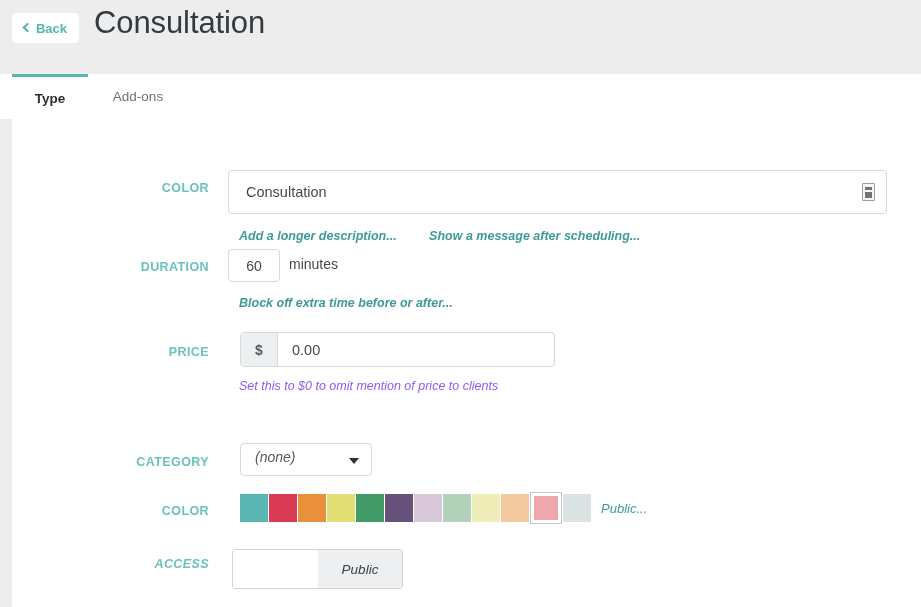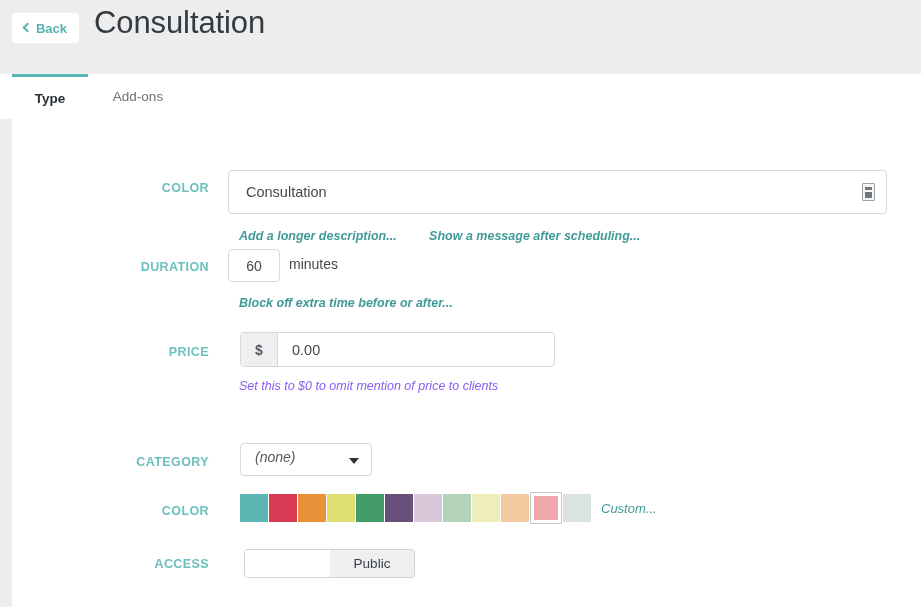--- a/index.html
+++ b/index.html
@@ -293,26 +293,26 @@
   .custom-link {
     margin-left: 9px;
     color: #3f9a98;
     font-size: 13px;
     font-style: italic;
     cursor: pointer;
     white-space: nowrap;
   }
 
   
-  .access-row { top: 422px; height: 46px; }
+  .access-row { top: 422px; height: 46px; font-style: italic; }
   .access-row .field-label { top: 16px; }
   .toggle {
     position: absolute;
-    left: 232px; top: 8px;
-    width: 171px; height: 29px;
+    left: 220px; top: 8px;
+    width: 171px; height: 40px;
     border: 1px solid #d1d4d7;
     border-radius: 3px;
     display: flex;
     overflow: hidden;
     cursor: pointer;
     background: #fff;
   }
   .toggle-knob {
     width: 85px;
     background: #ffffff;
@@ -397,21 +397,21 @@
           <span class="swatch" style="background: rgb(233, 144, 59);"></span>
           <span class="swatch" style="background: rgb(223, 223, 116);"></span>
           <span class="swatch" style="background: rgb(67, 155, 104);"></span>
           <span class="swatch" style="background: rgb(103, 80, 121);"></span>
           <span class="swatch" style="background: rgb(216, 200, 218);"></span>
           <span class="swatch" style="background: rgb(179, 210, 186);"></span>
           <span class="swatch" style="background: rgb(239, 238, 185);"></span>
           <span class="swatch" style="background: rgb(243, 202, 160);"></span>
           <span class="swatch selected" style="background: rgb(238, 167, 171);"></span>
           <span class="swatch" style="background: rgb(216, 227, 226);"></span>
-          <span class="custom-link" id="custom-link">Custom...</span>
+          <span class="custom-link" id="custom-link">Public...</span>
       </div>
     </div>
 
     <div class="row access-row">
       <div class="field-label">ACCESS</div>
       <div class="toggle">
         <div class="toggle-knob"></div>
         <div class="toggle-state">Public</div>
       </div>
     </div>

